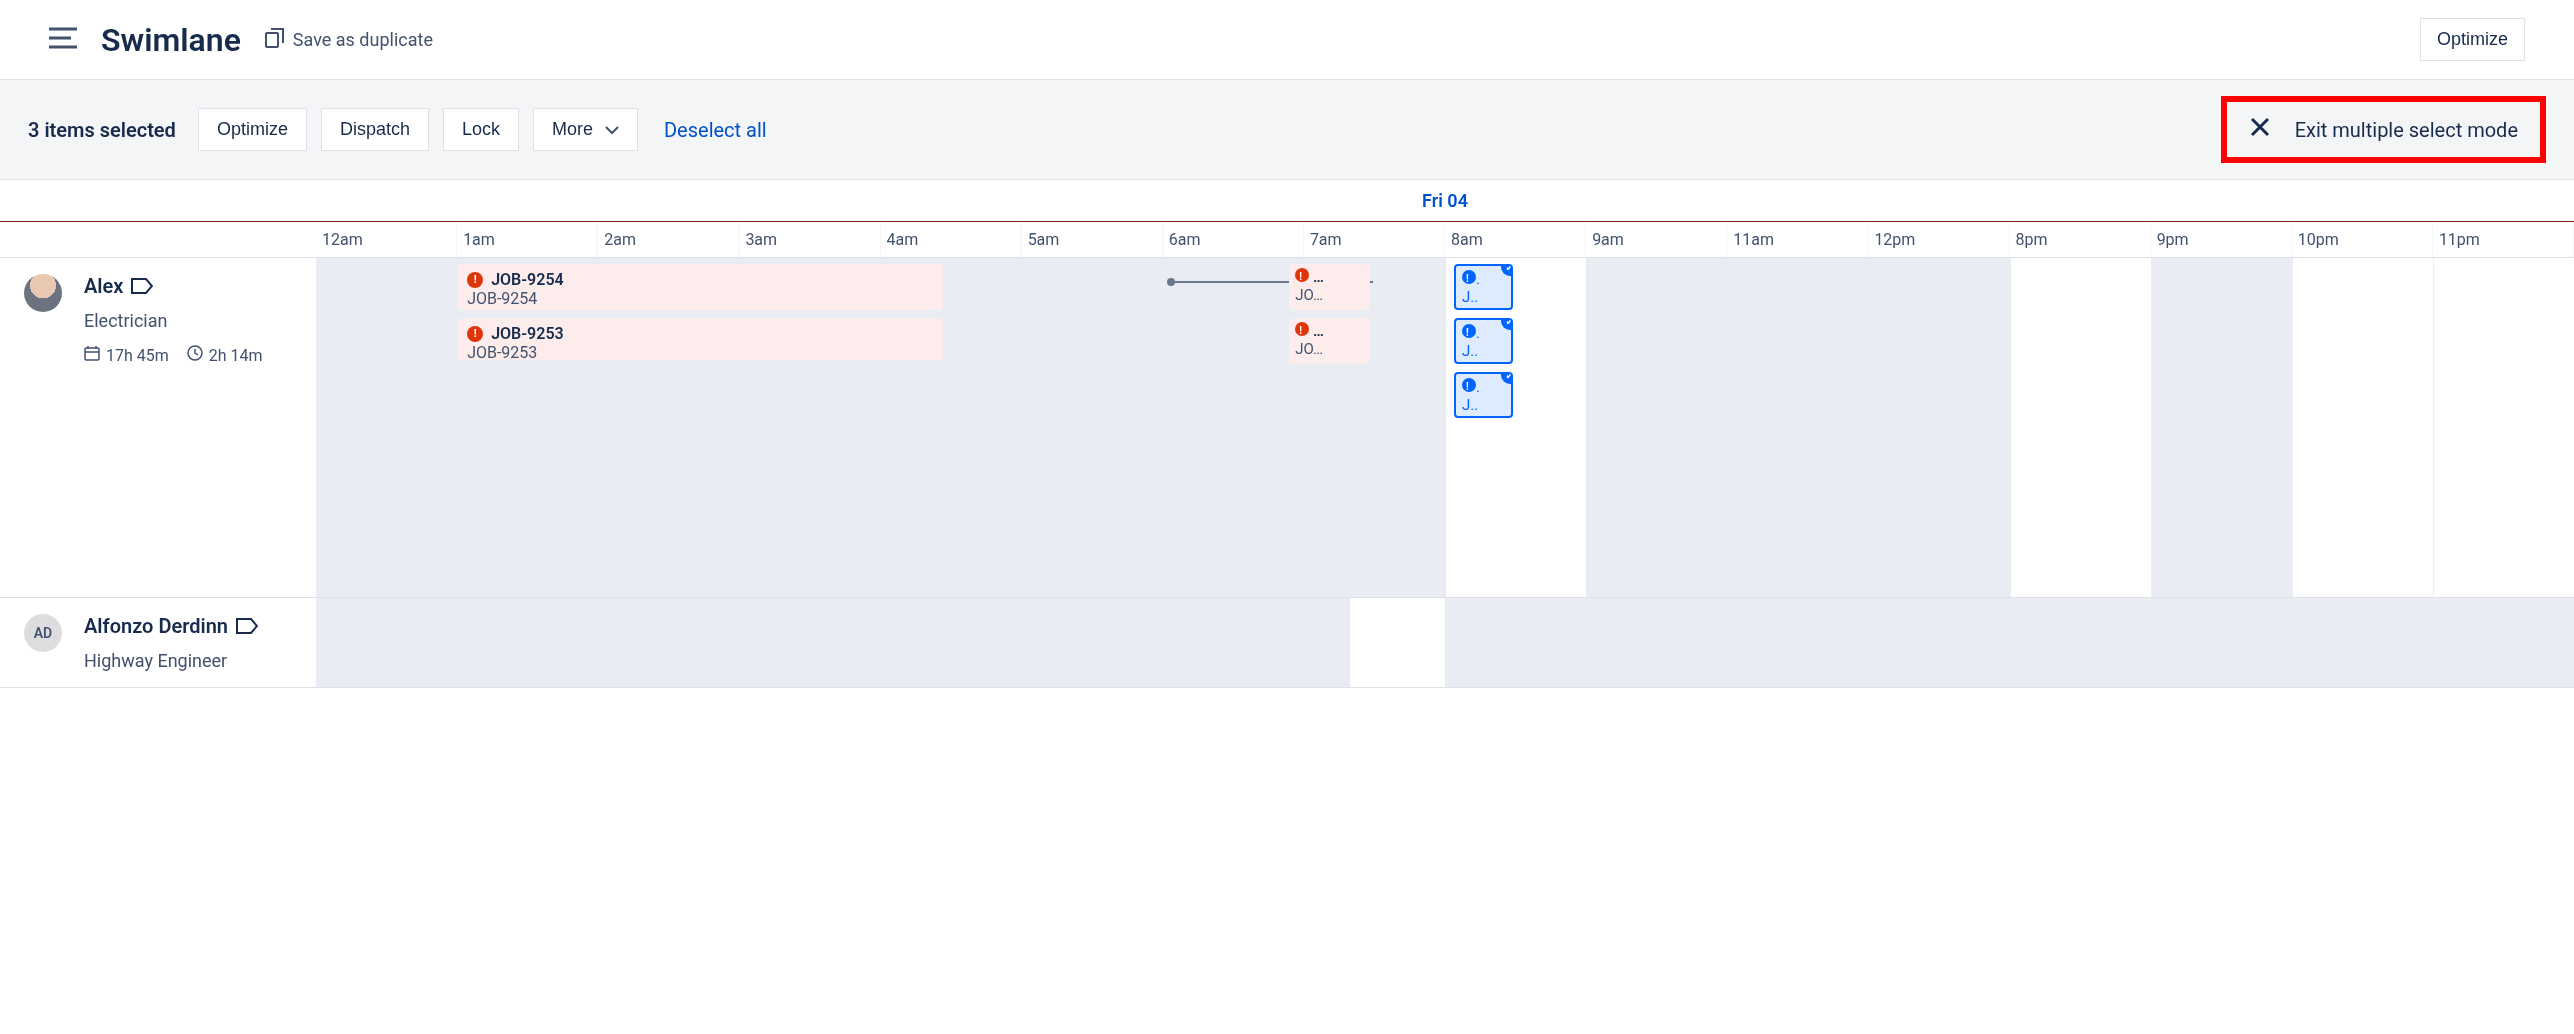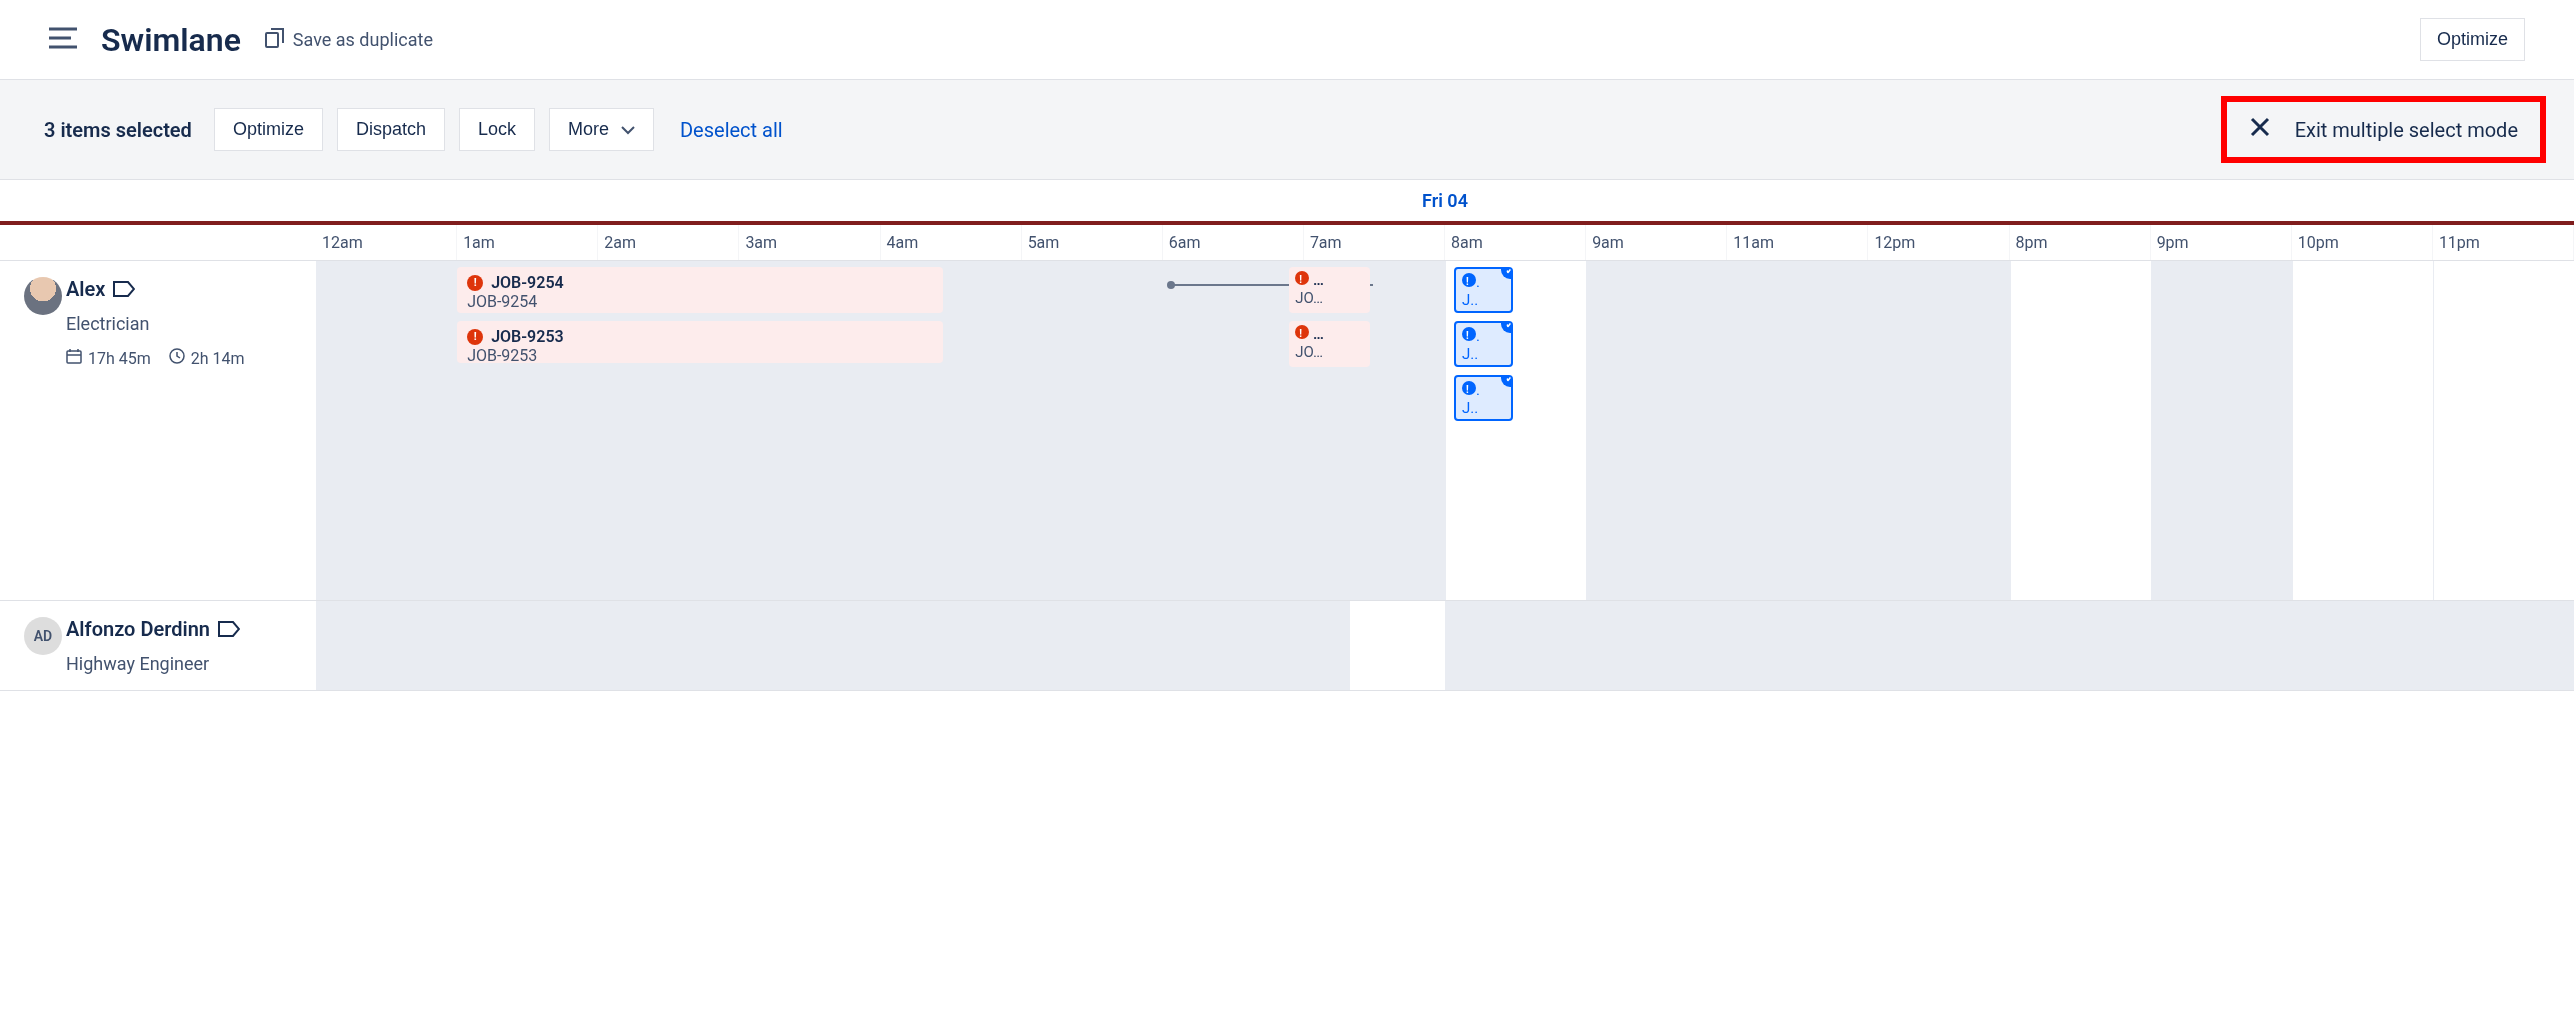--- a/index.html
+++ b/index.html
@@ -9,39 +9,39 @@
 .header { display: flex; align-items: center; padding: 18px 49px; border-bottom: 1px solid #dfe1e6; }
 .hamburger { margin-right: 24px; cursor: pointer; }
 .page-title { font-size: 32px; font-weight: 600; margin-right: 24px; }
 .save-dup { display: inline-flex; align-items: center; gap: 8px; color: #42526e; cursor: pointer; font-size: 18px; }
 .save-dup svg { flex-shrink: 0; }
 .header-spacer { flex: 1; }
 .btn { border: 1px solid #dfe1e6; background: #fff; padding: 10px 16px; border-radius: 0; font-size: 18px; color: #172b4d; cursor: pointer; }
 
 
 .sel-bar { display: flex; align-items: center; padding: 16px 28px; background: #f4f5f7; border-bottom: 1px solid #dfe1e6; gap: 14px; }
-.sel-count { font-size: 20px; font-weight: 600; margin-right: 8px; margin-left: 16px; }
+.sel-count { font-size: 20px; font-weight: 600; margin-right: 8px; }
 .sel-bar .btn { font-size: 18px; padding: 10px 18px; }
 .btn-more { display: inline-flex; align-items: center; gap: 12px; }
 .link { color: #0052cc; font-size: 20px; cursor: pointer; margin-left: 12px; }
 .sel-spacer { flex: 1; }
 .exit-box { border: 6px solid #ff0000; padding: 14px 22px; display: inline-flex; align-items: center; gap: 24px; cursor: pointer; font-size: 20px; color: #172b4d; margin-left: auto; }
 .exit-box svg { flex-shrink: 0; }
 
 
 .timeline-wrap { position: relative; }
-.date-row { display: grid; grid-template-columns: 316px 1fr; border-bottom: 4px solid #7f1d1d; }
+.date-row { display: grid; grid-template-columns: 316px 1fr; border-bottom: 1px solid #7f1d1d; }
 .date-label { grid-column: 2; text-align: center; color: #0052cc; font-weight: 600; font-size: 18px; padding: 10px 0; }
 .hours-row { display: grid; grid-template-columns: 316px 1fr; border-bottom: 1px solid #dfe1e6; }
 .hours-cells { display: grid; grid-template-columns: repeat(16, 1fr); }
 .hour-cell { padding: 8px 6px; color: #42526e; font-size: 16px; border-right: 1px solid #f4f5f7; }
 
 
 .lane { display: grid; grid-template-columns: 316px 1fr; border-bottom: 1px solid #dfe1e6; min-height: 340px; }
-.lane-side { padding: 16px 12px 16px 24px; display: flex; gap: 4px; }
+.lane-side { padding: 16px 12px 16px 24px; display: flex; gap: 22px; }
 .avatar { width: 38px; height: 38px; border-radius: 50%; background: #ddd; flex-shrink: 0; display:flex; align-items:center; justify-content:center; font-weight:600; color:#42526e; font-size:14px; }
 .avatar.img { background: radial-gradient(circle at 50% 30%, #e8c8b0 0 40%, #6b7280 40% 100%); }
 .res-name { font-size: 20px; font-weight: 600; display: flex; align-items: center; gap: 8px; }
 .res-role { color: #42526e; font-size: 18px; margin-top: 12px; }
 .res-meta { display: flex; gap: 18px; margin-top: 14px; color: #42526e; font-size: 16px; align-items:center; }
 .res-meta .meta-item { display:inline-flex; align-items:center; gap:6px; }
 .tag-outline { display:inline-flex; align-items:center; }
 
 .lane-grid { position: relative; background:
   repeating-linear-gradient(to right, #e9ecf2 0 1px, transparent 1px calc(100%/16)); padding-left: 40px;

